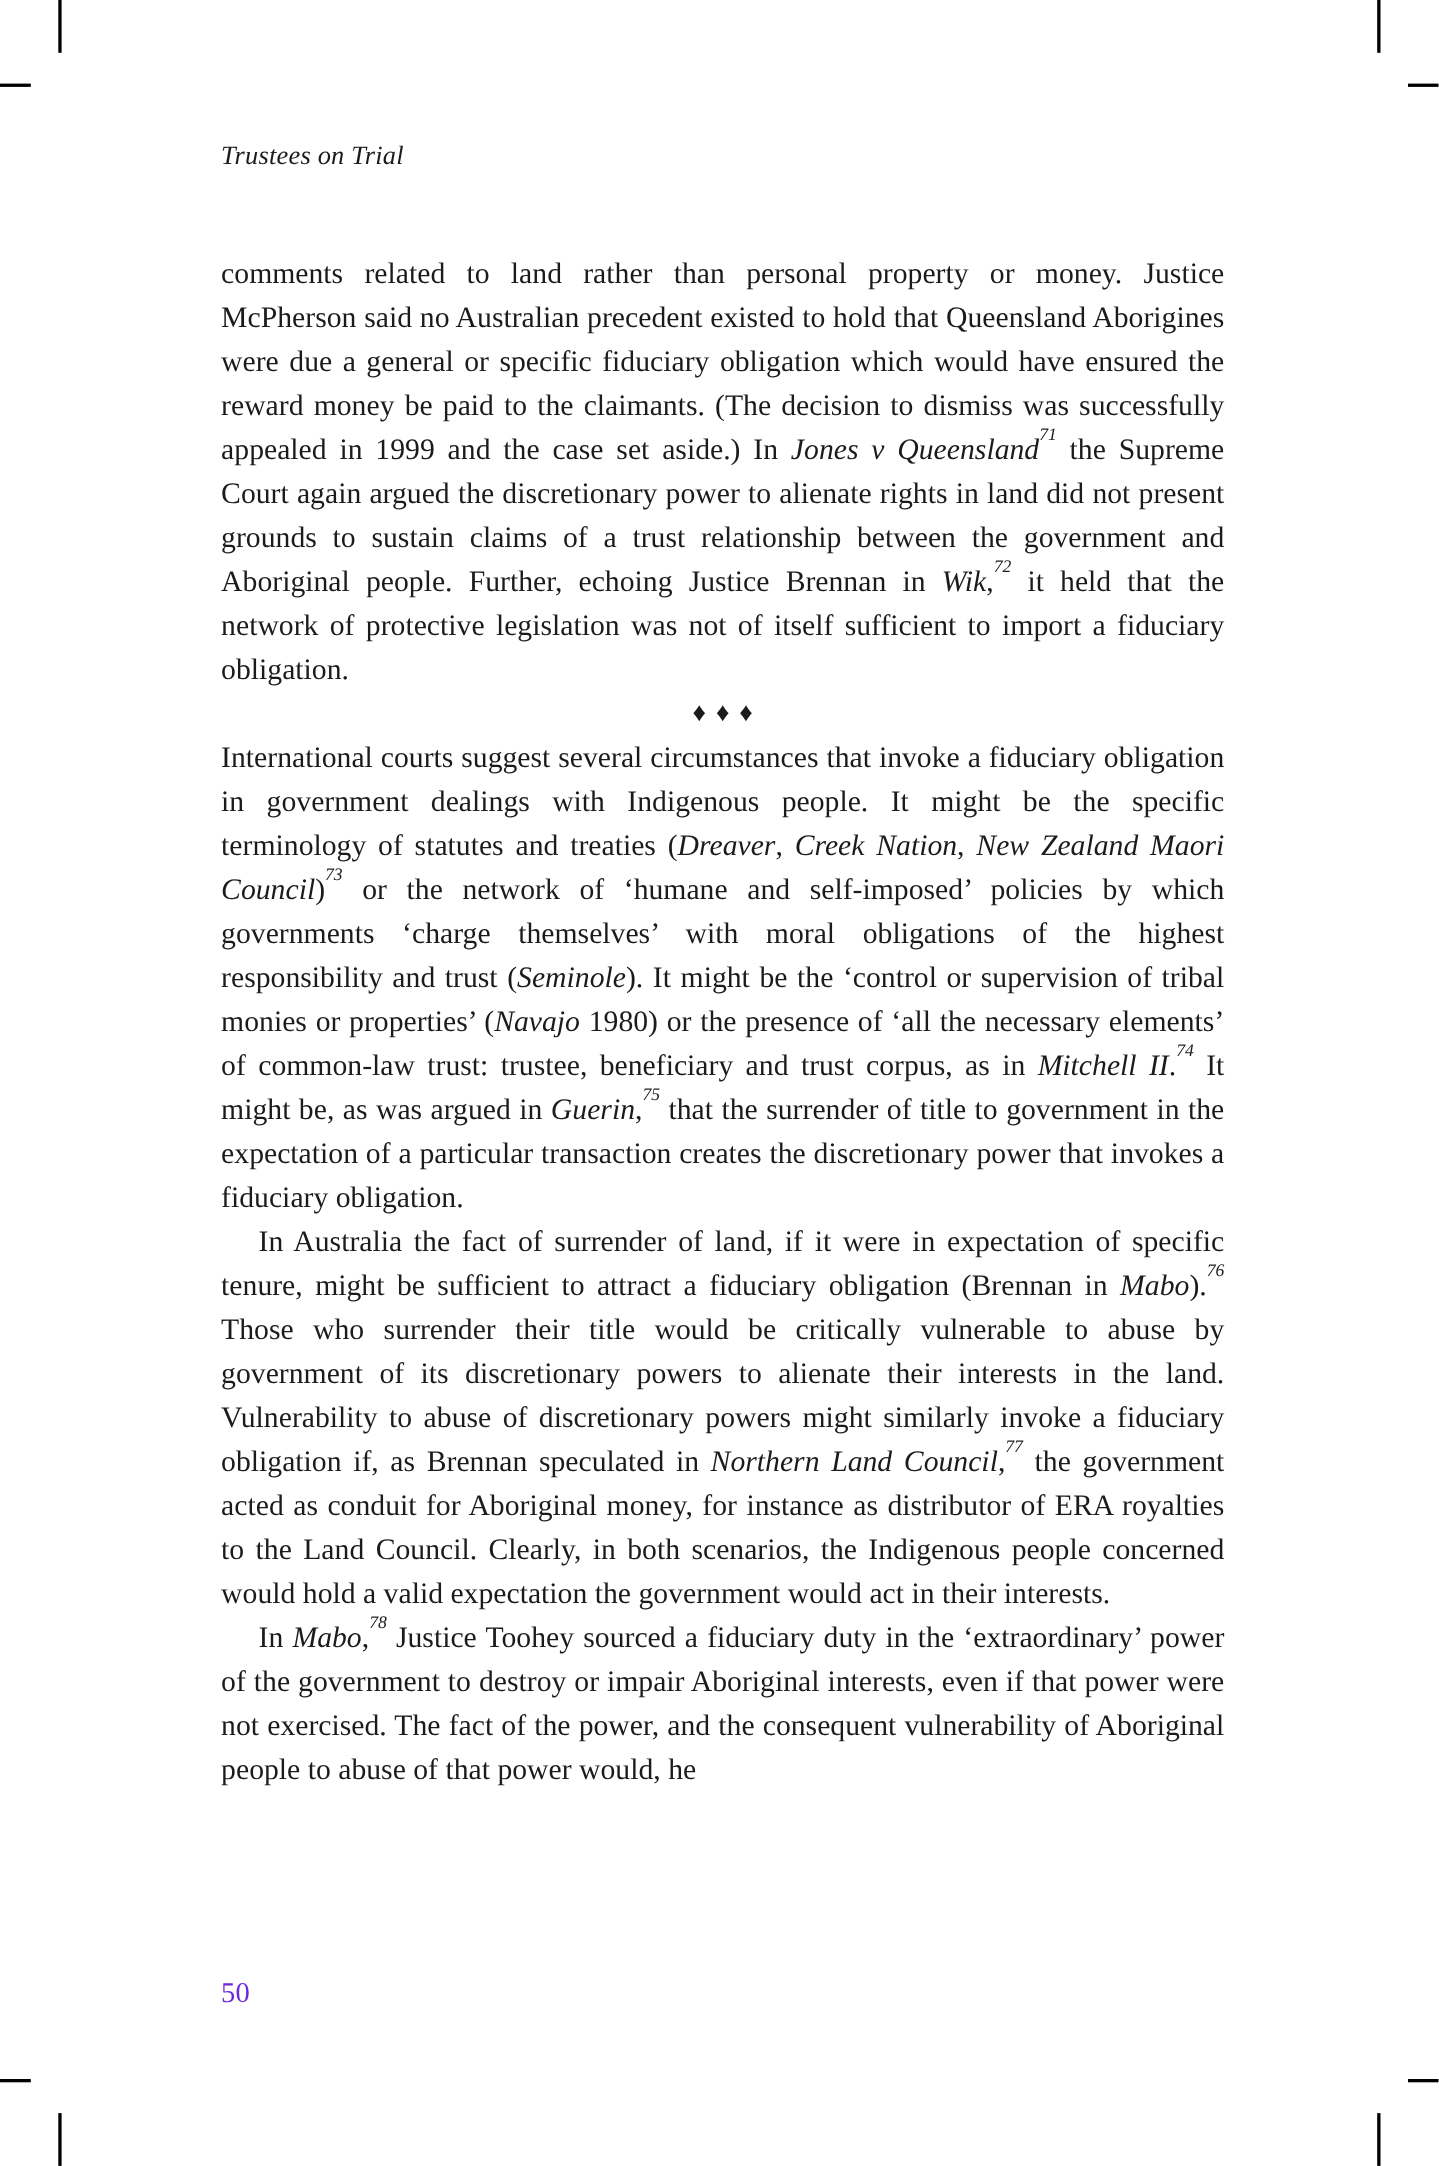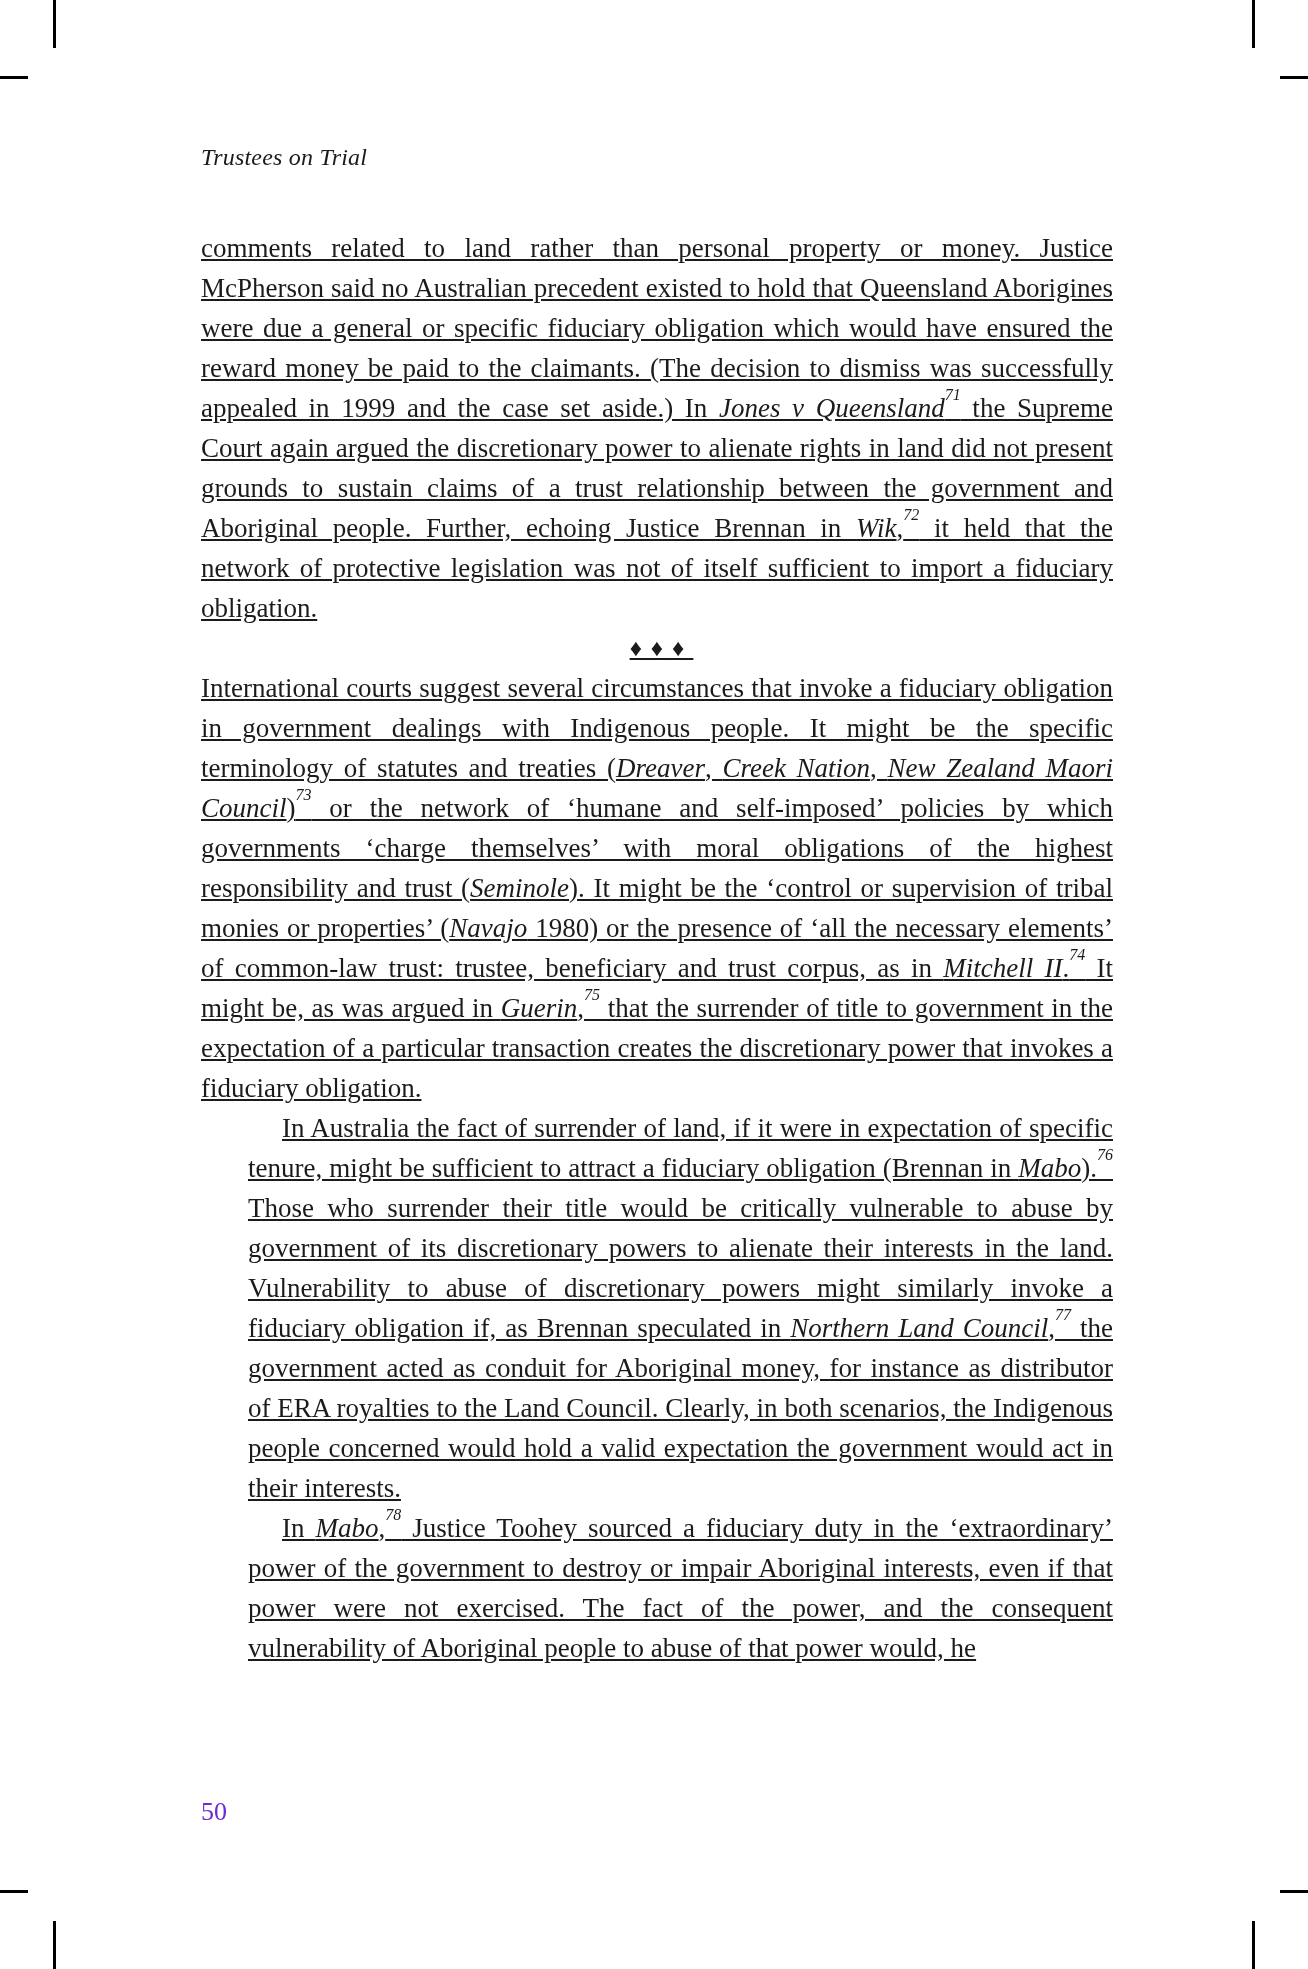--- a/index.html
+++ b/index.html
@@ -20,43 +20,41 @@
   .crop {
     position: absolute;
     background: #000000;
   }
   .crop.v { width: 3px; height: 48px; }
   .crop.h { width: 28px; height: 3px; }
 
   .running-header {
     position: absolute;
     left: 201px;
-    top: 144px;
+    top: 129px;
     font-style: italic;
     font-size: 24px;
     letter-spacing: 0.2px;
     color: #1b1b1b;
   }
   .body-text {
     position: absolute;
     left: 201px;
     top: 228px;
     width: 912px;
     font-size: 27px;
     line-height: 40px;
     text-align: justify;
-    text-decoration: underline;
   }
   .para {
     margin: 0;
     padding: 0;
   }
   .para.indent {
     text-indent: 34px;
-    margin-left: 47px;
   }
   .para em {
     font-style: italic;
   }
   .para sup {
     font-size: 16px;
     line-height: 0;
     position: relative;
     top: -0.45em;
     font-style: italic;

